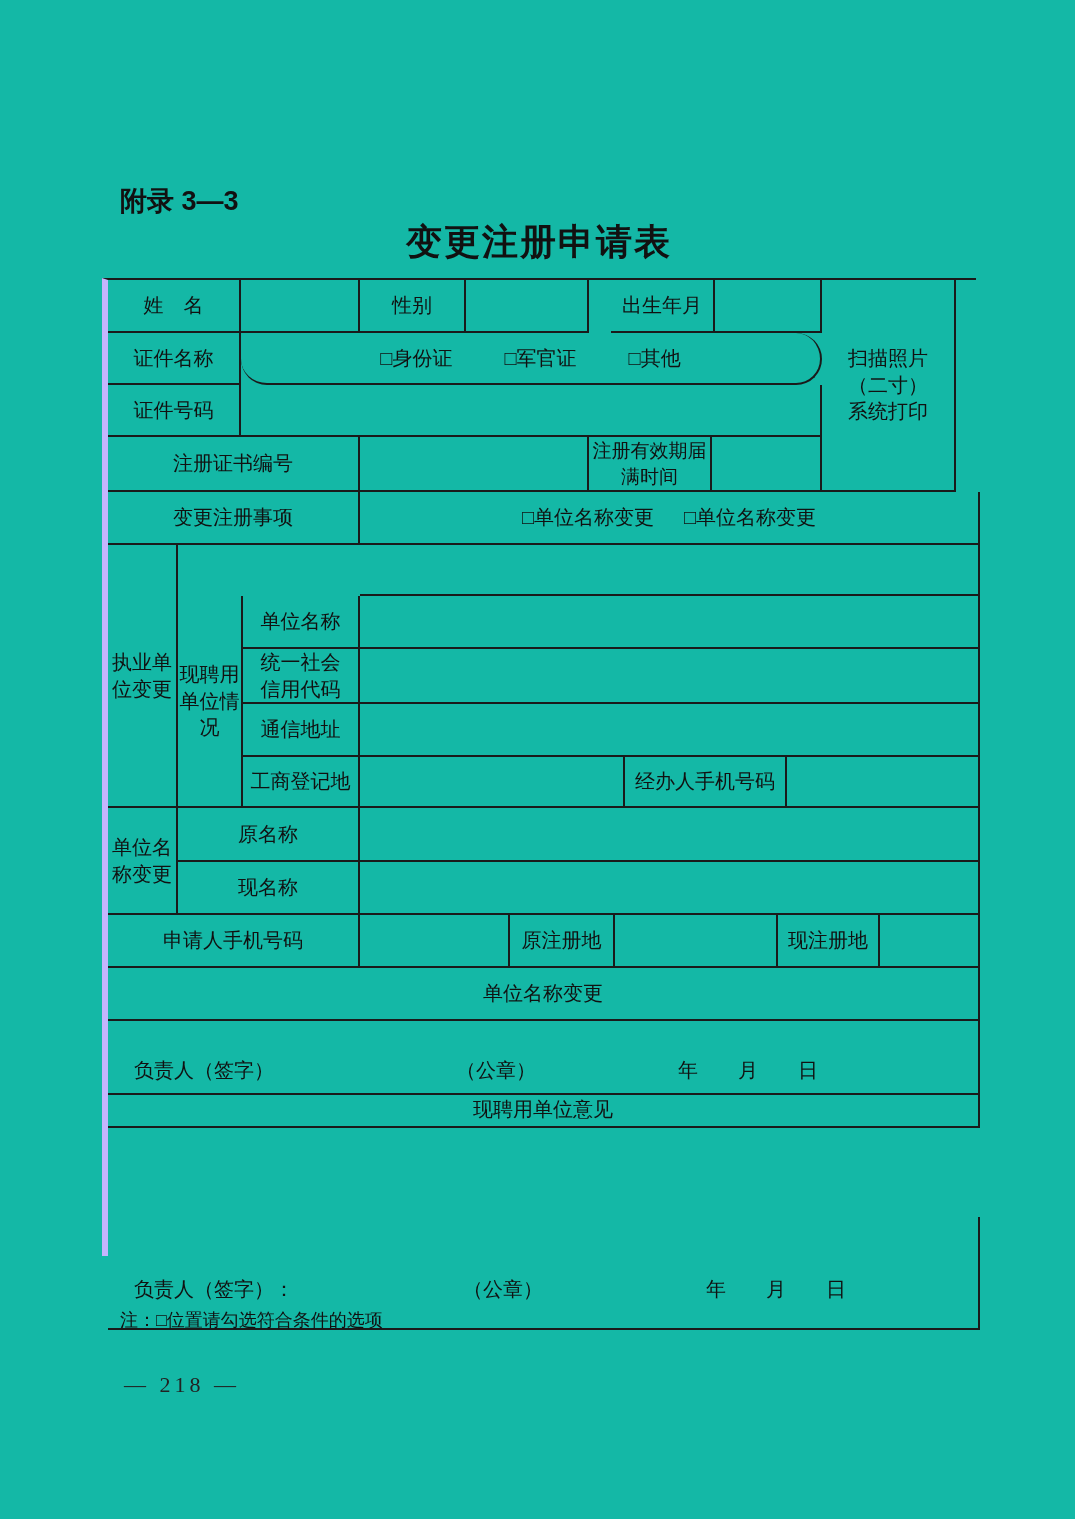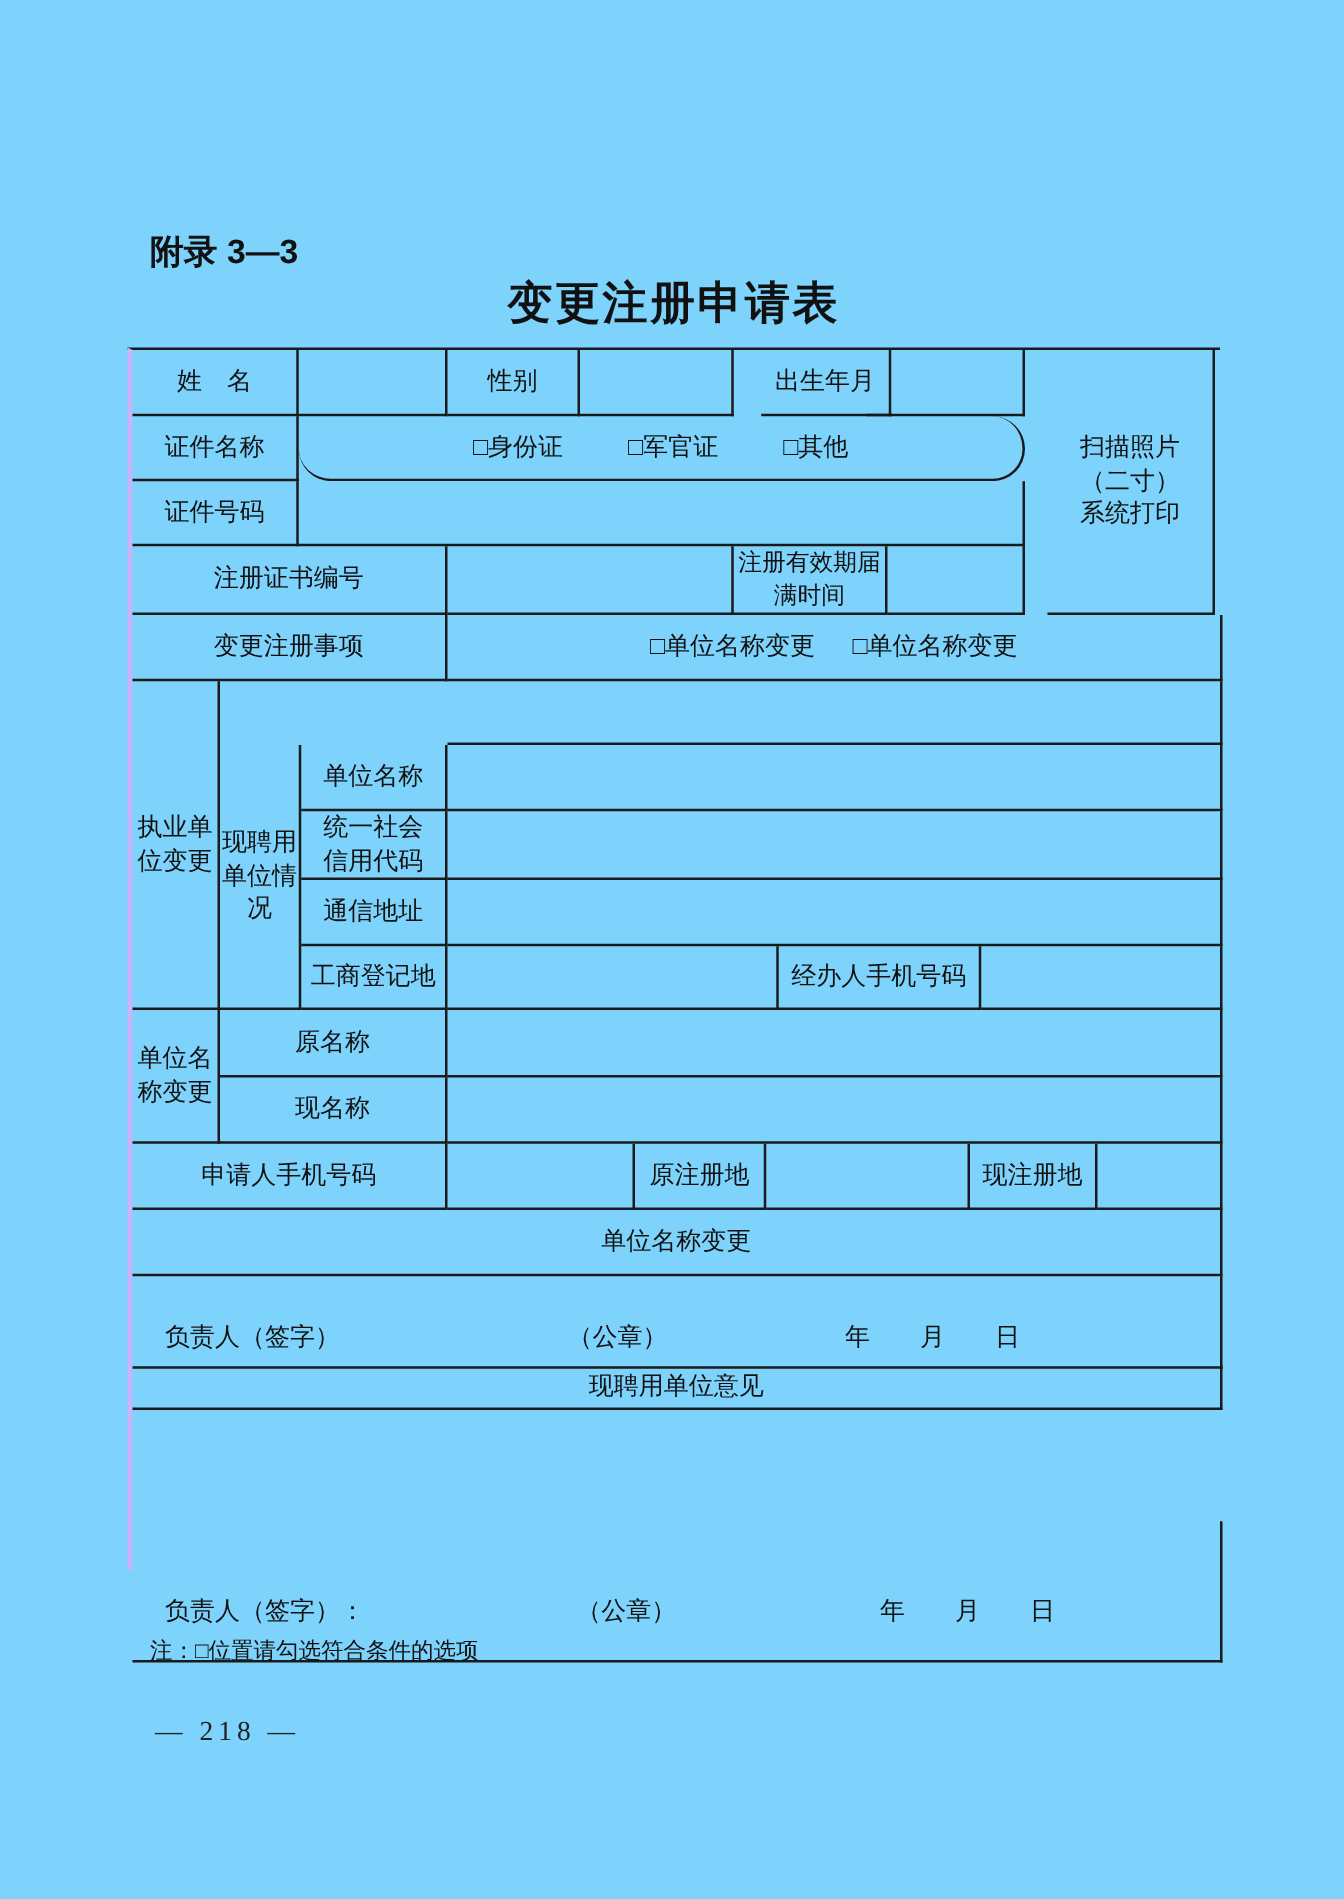--- a/index.html
+++ b/index.html
@@ -1,20 +1,20 @@
 <!DOCTYPE html>
 <html><head>
 <meta charset="utf-8">
 <style>
   html, body { margin: 0; padding: 0; background: #ffffff; }
   .page {
     position: relative;
     width: 1075px;
     height: 1519px;
-    background: #7dd3fc;
+    background: #14b8a6;
     font-family: "Liberation Serif", serif;
     color: #111111;
     overflow: hidden;
   }
   .appendix {
     position: absolute;
     left: 120px; top: 183px;
     font-family: "Liberation Sans", sans-serif;
     font-weight: bold;
     font-size: 27px;
@@ -29,21 +29,21 @@
     font-size: 36px;
     letter-spacing: 2px;
     color: #111;
   }
   .form-table {
     position: absolute;
     left: 102px; top: 278px;
     width: 874px; height: 978px;
     box-sizing: border-box;
     border-top: 2px solid #1a1a1a;
-    border-left: 4px solid #c4b5fd;
+    border-left: 6px solid #c4b5fd;
   }
   .cell {
     position: absolute;
     box-sizing: border-box;
     border-right: 2px solid #1a1a1a;
     border-bottom: 2px solid #1a1a1a;
     display: flex;
     align-items: center;
     justify-content: center;
     text-align: center;
@@ -81,21 +81,21 @@
   <div class="doc-title">变更注册申请表</div>
 
   <div class="form-table">
 
     <div class="cell" style="left:0;top:0;width:133px;height:53px">姓　名</div>
     <div class="cell" style="left:133px;top:0;width:119px;height:53px"></div>
     <div class="cell" style="left:252px;top:0;width:106px;height:53px">性别</div>
     <div class="cell" style="left:358px;top:0;width:123px;height:53px"></div>
     <div class="cell" style="left:503px;top:0;width:104px;height:53px">出生年月</div>
     <div class="cell" style="left:587px;top:0;width:127px;height:53px"></div>
-    <div class="cell" style="left:732px;top:0;width:134px;height:212px">扫描照片
+    <div class="cell" style="left:714px;top:0;width:134px;height:212px">扫描照片
 （二寸）
 系统打印</div>
 
     <div class="cell" style="left:0;top:53px;width:133px;height:52px">证件名称</div>
     <div class="cell options-3" style="left:133px;top:53px;width:581px;height:52px">
       <span>□身份证</span>
       <span>□军官证</span>
       <span>□其他</span>
     </div>
 

